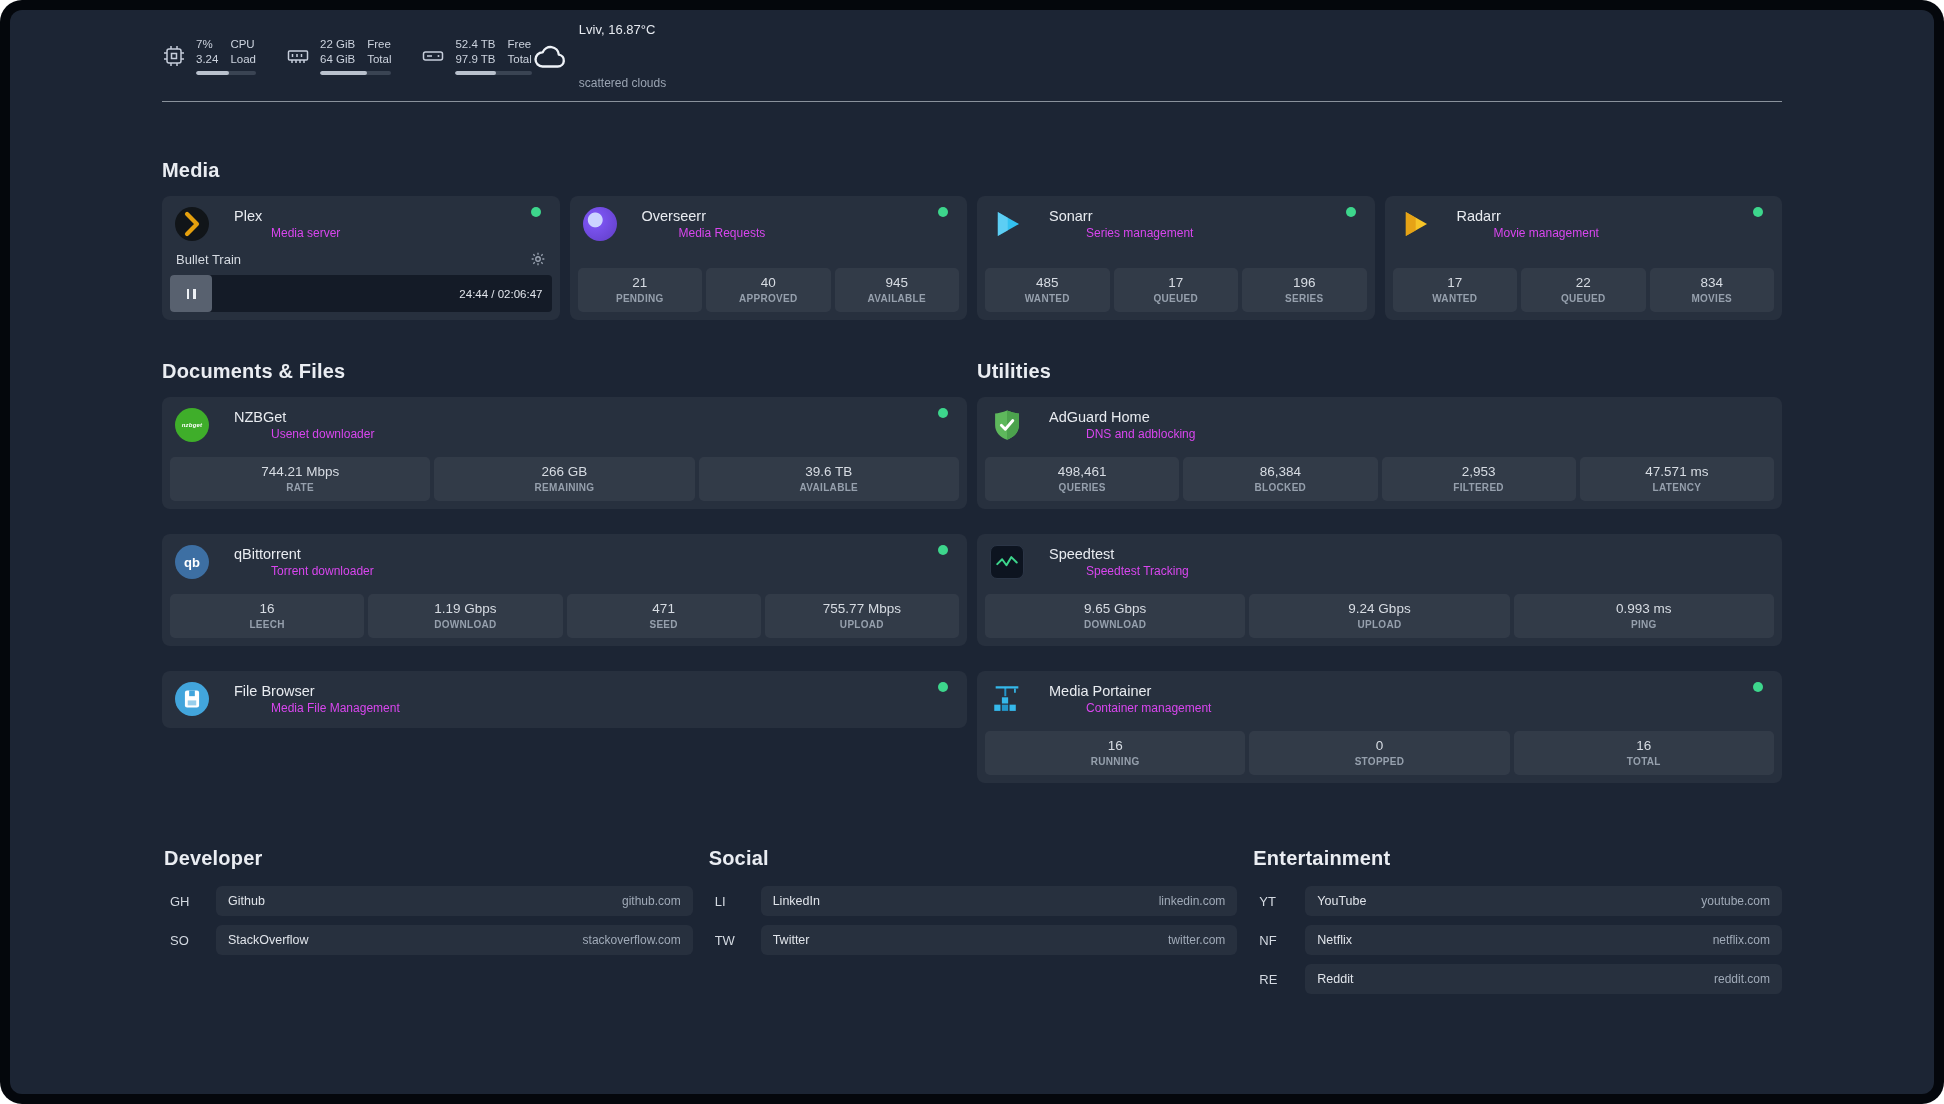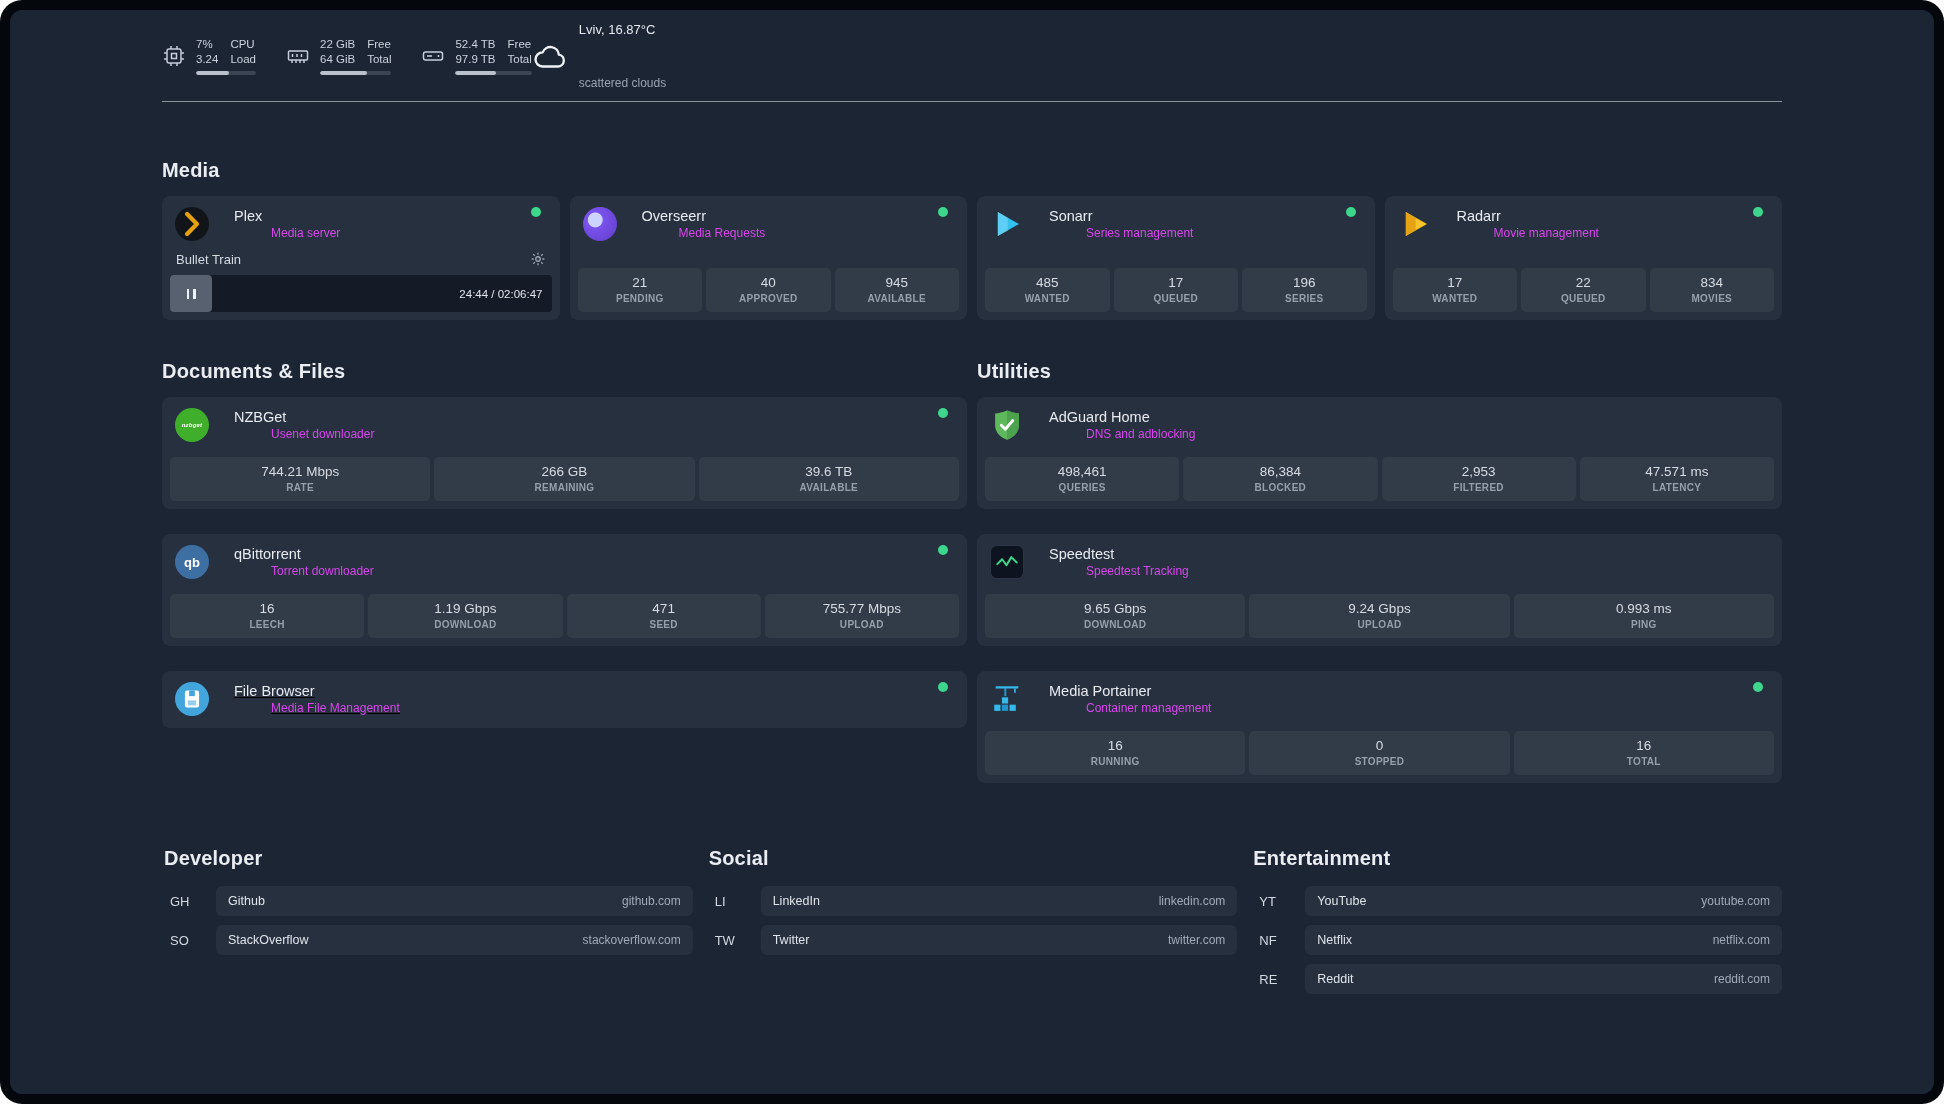--- a/index.html
+++ b/index.html
@@ -61,21 +61,21 @@
   .gear svg { width:100%; height:100%; }
   .np-bar { position:relative; margin-top:8px; height:37px; background:#141b27; border-radius:4px; }
   .np-pause { position:absolute; left:0; top:0; bottom:0; width:42px; background:#58616f; border-radius:4px; display:flex; gap:4px; align-items:center; justify-content:center; cursor:pointer; }
   .np-pause i { display:block; width:2.5px; height:10px; background:#eef1f5; }
   .np-time { position:absolute; right:9px; top:50%; transform:translateY(-50%); font-size:11.5px; color:#e2e6ec; }
 
   .two-col { display:grid; grid-template-columns:1fr 1fr; gap:10px; margin-top:40px; align-items:start; }
   .col-title { margin-bottom:14px; }
   .col-cards { display:flex; flex-direction:column; gap:25px; }
   .svc.short { min-height:56px; justify-content:center; padding:8px; }
-  .svc.short .svc-head { padding-bottom:3px;text-decoration:underline; }
+  .svc.short .svc-head { padding-bottom:3px; }
   .svc.tall { min-height:112px; }
 
   
   .bm-grid { display:grid; grid-template-columns:1fr 1fr 1fr; gap:14px; margin-top:64px; }
   .bm-title { margin-bottom:16px; padding-left:2px; }
   .bm-rows { display:flex; flex-direction:column; gap:9px; }
   .bm-row { display:flex; align-items:center; gap:14px; }
   .bm-abbr { width:40px; flex:none; padding-left:8px; font-size:13px; color:#d3d9e1; }
   .bm-card { flex:1; height:30px; border-radius:6px; display:flex; align-items:center; justify-content:space-between; padding:0 12px; cursor:pointer; }
   .bm-name { font-size:12.5px; color:#e0e4ea; }

